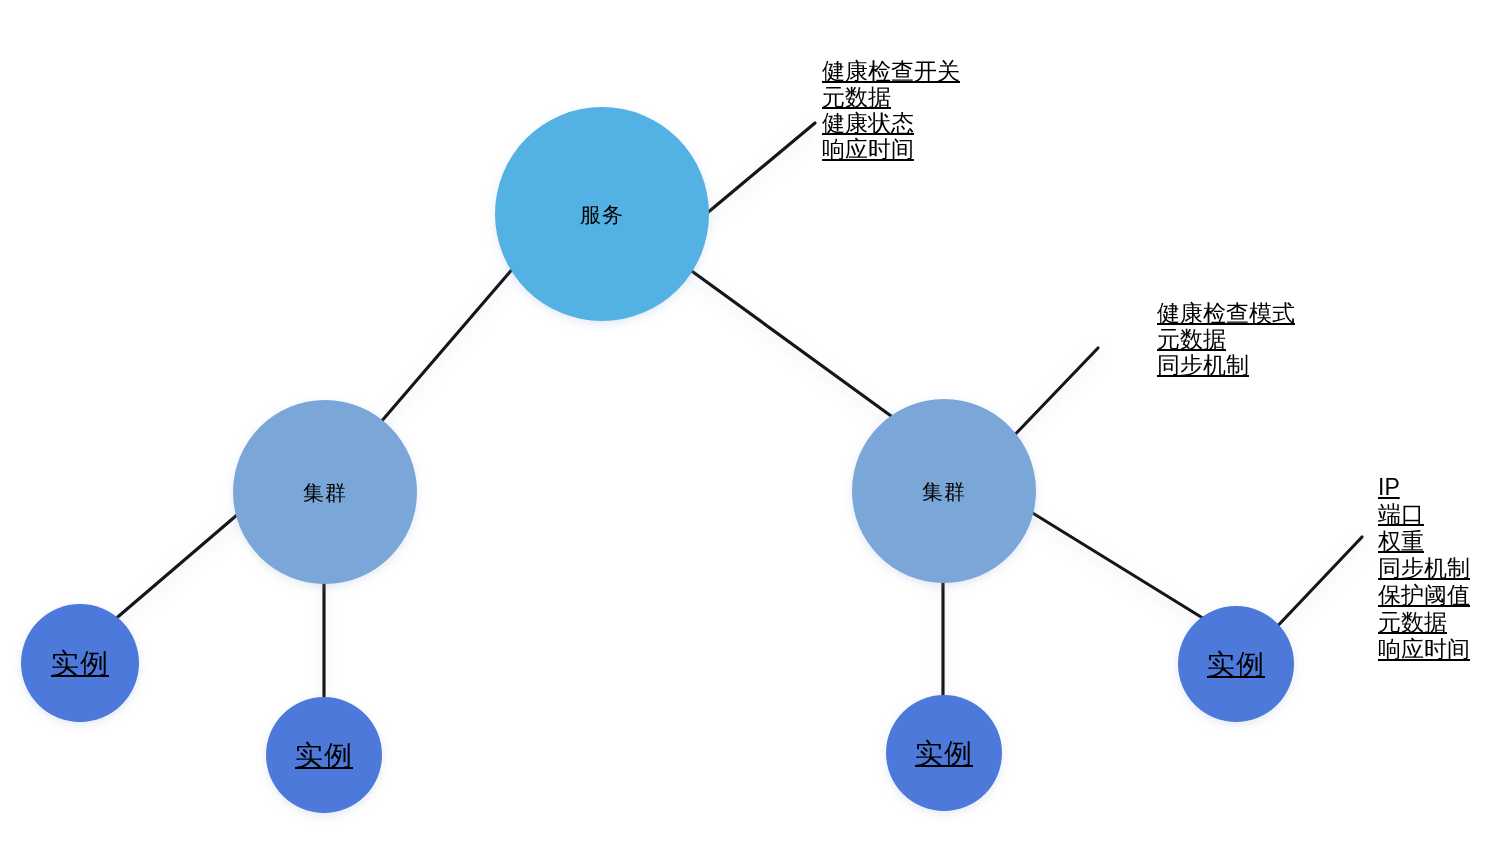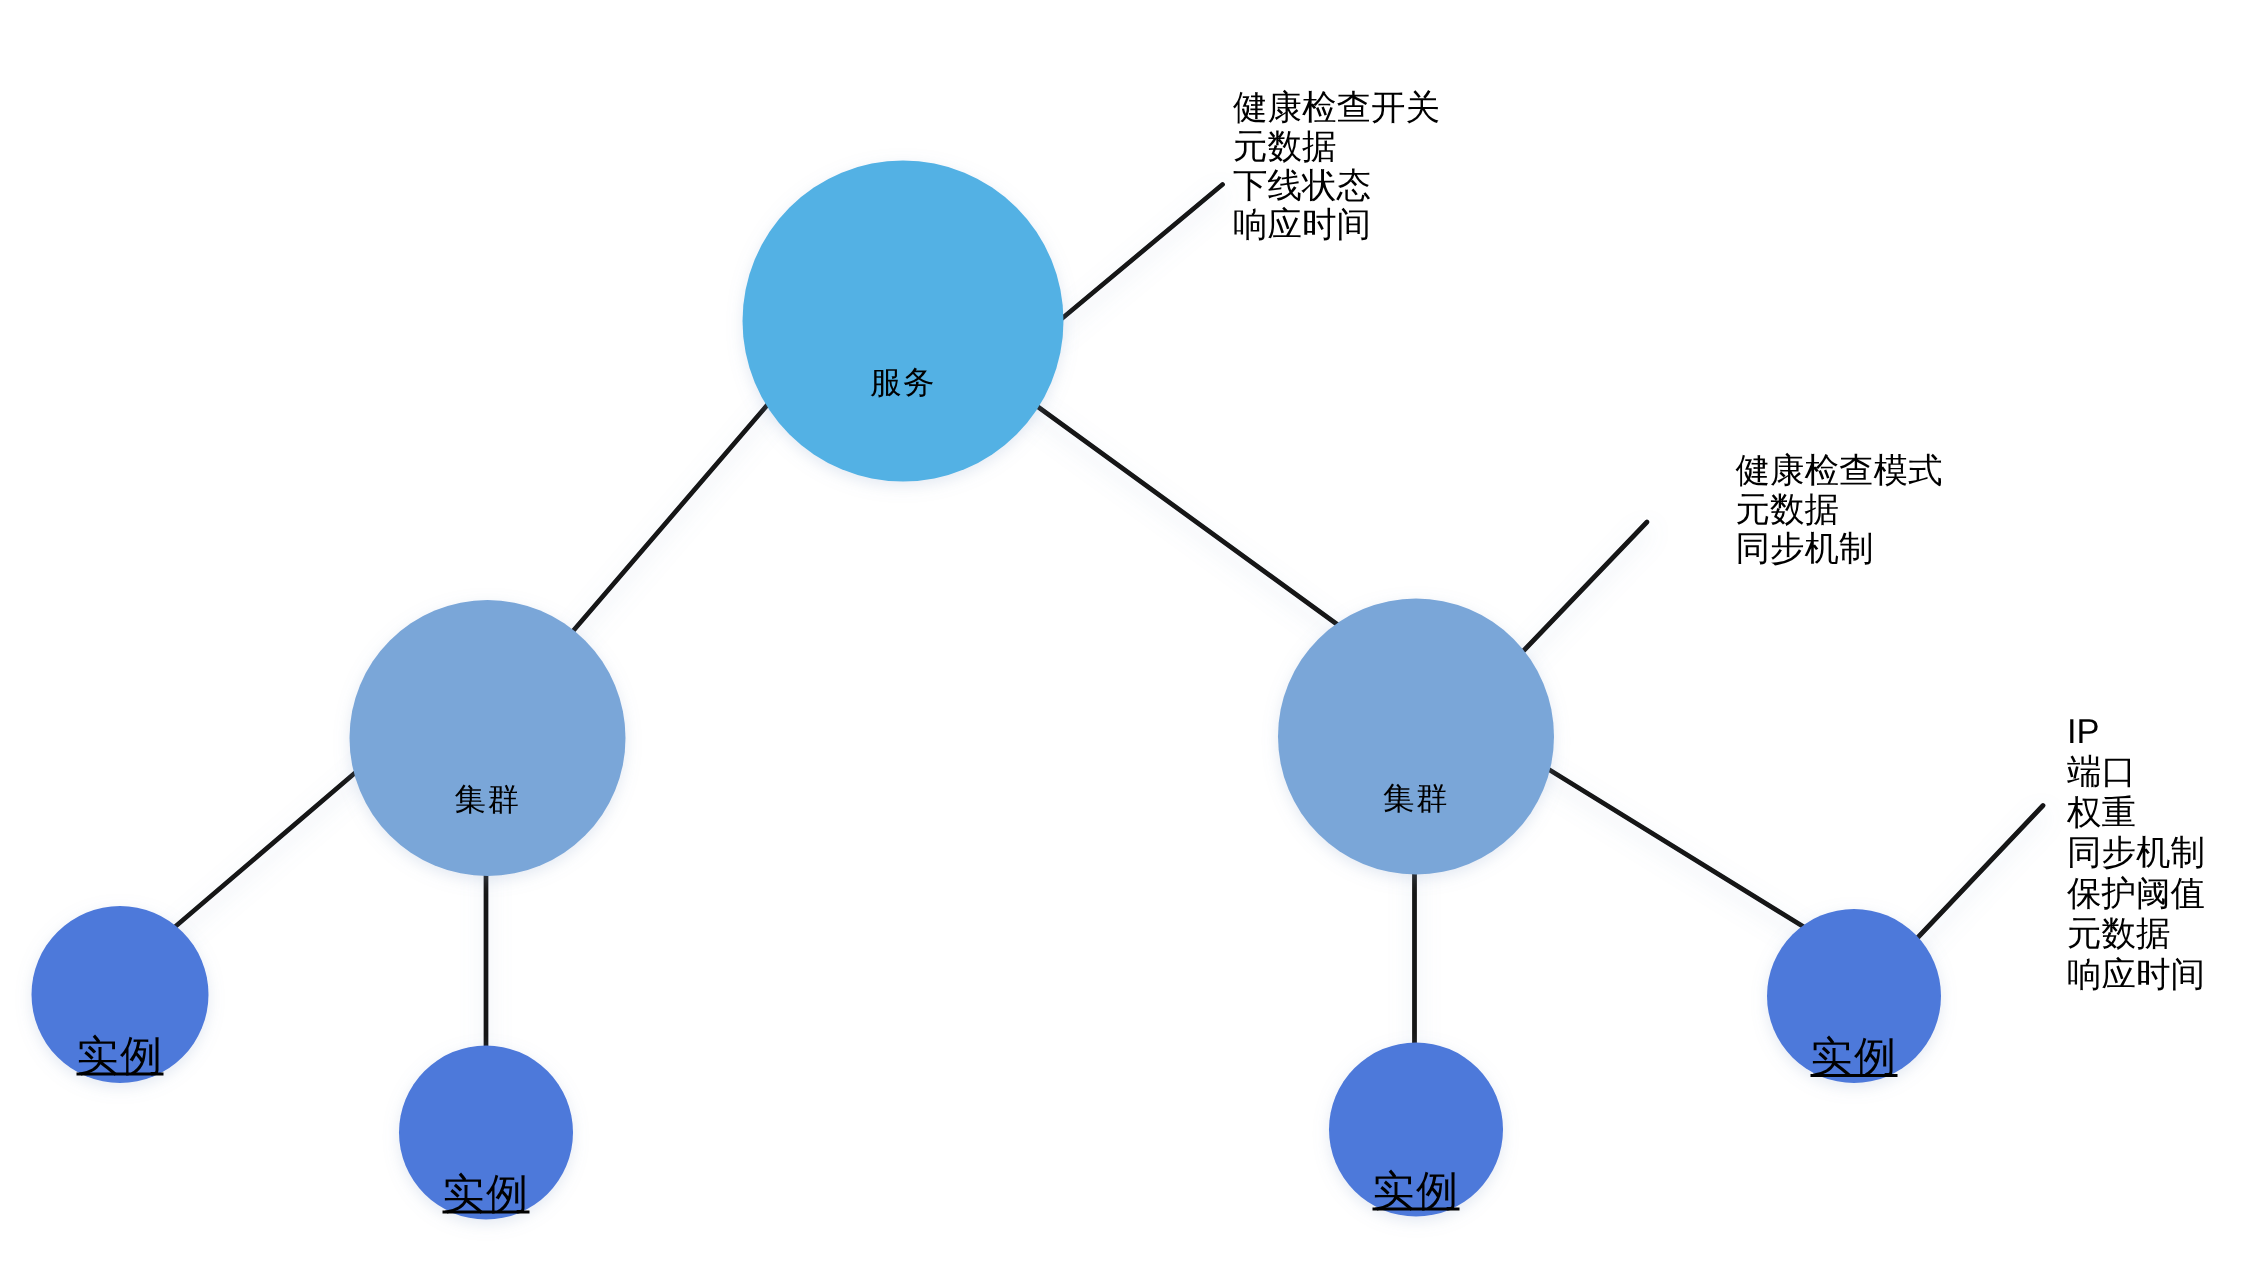--- a/index.html
+++ b/index.html
@@ -21,32 +21,31 @@
     top: 0;
   }
   .node-label {
     position: absolute;
     transform: translate(-50%, -50%);
     font-size: 21px;
     color: #000000;
     letter-spacing: 1px;
     white-space: nowrap;
     user-select: none;
-    margin-top: 40px;
   }
   .node-label.small { font-size: 28px; text-decoration: underline; }
   .note {
     position: absolute;
     font-size: 23px;
     line-height: 26px;
     color: #000000;
     white-space: nowrap;
     user-select: none;
   }
-  .note .note-line { height: 26px; }
+  .note .note-line { height: 26px; text-decoration: underline; }
   .note.note-instance { line-height: 27px; margin-top: 34px; }
   .note.note-instance .note-line { height: 27px; }
 </style>
 </head>
 <body>
 
 <div class="stage">
 
   <svg width="1500" height="843" viewBox="0 0 1500 843">
     <defs>
@@ -85,21 +84,21 @@
   <div class="node-label" style="left:325px; top:493px;">集群</div>
   <div class="node-label" style="left:944px; top:492px;">集群</div>
   <div class="node-label small" style="left:80px; top:664px;">实例</div>
   <div class="node-label small" style="left:324px; top:756px;">实例</div>
   <div class="node-label small" style="left:944px; top:754px;">实例</div>
   <div class="node-label small" style="left:1236px; top:665px;">实例</div>
 
   <div class="note" style="left:822px; top:58px;">
     <div class="note-line">健康检查开关</div>
     <div class="note-line">元数据</div>
-    <div class="note-line">下线状态</div>
+    <div class="note-line">健康状态</div>
     <div class="note-line">响应时间</div>
   </div>
 
   <div class="note" style="left:1157px; top:300px;">
     <div class="note-line">健康检查模式</div>
     <div class="note-line">元数据</div>
     <div class="note-line">同步机制</div>
   </div>
 
   <div class="note note-instance" style="left:1378px; top:440px;">

